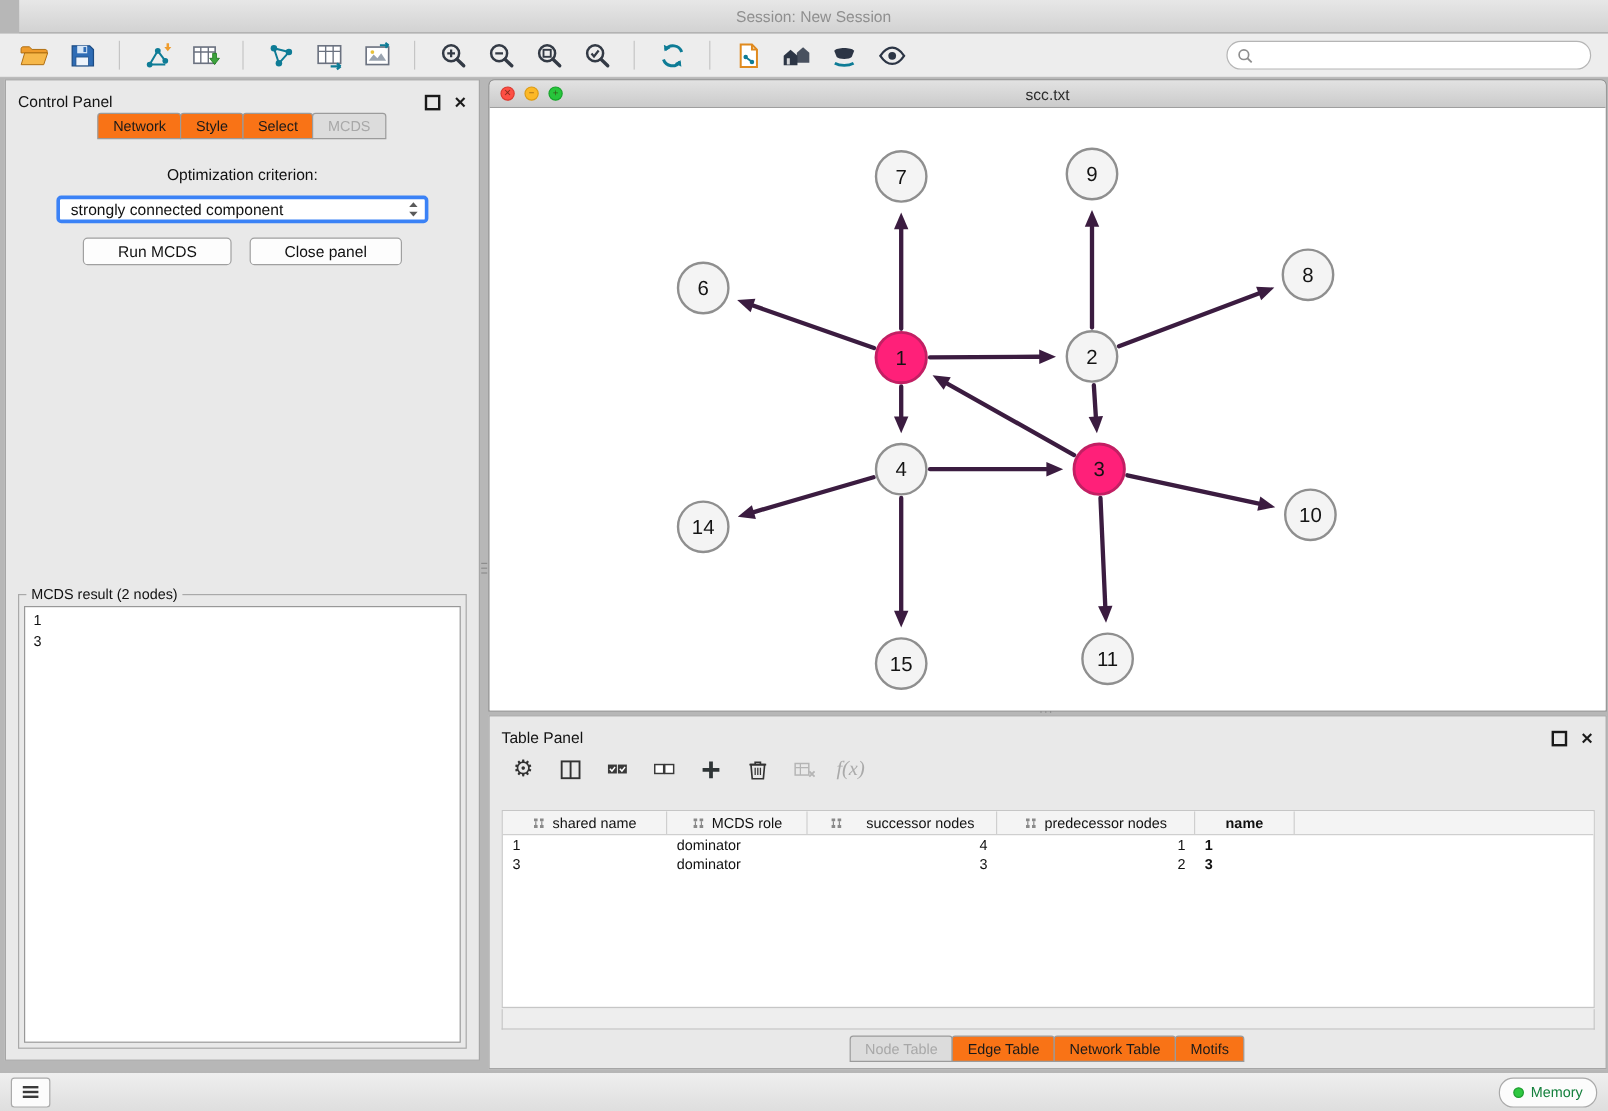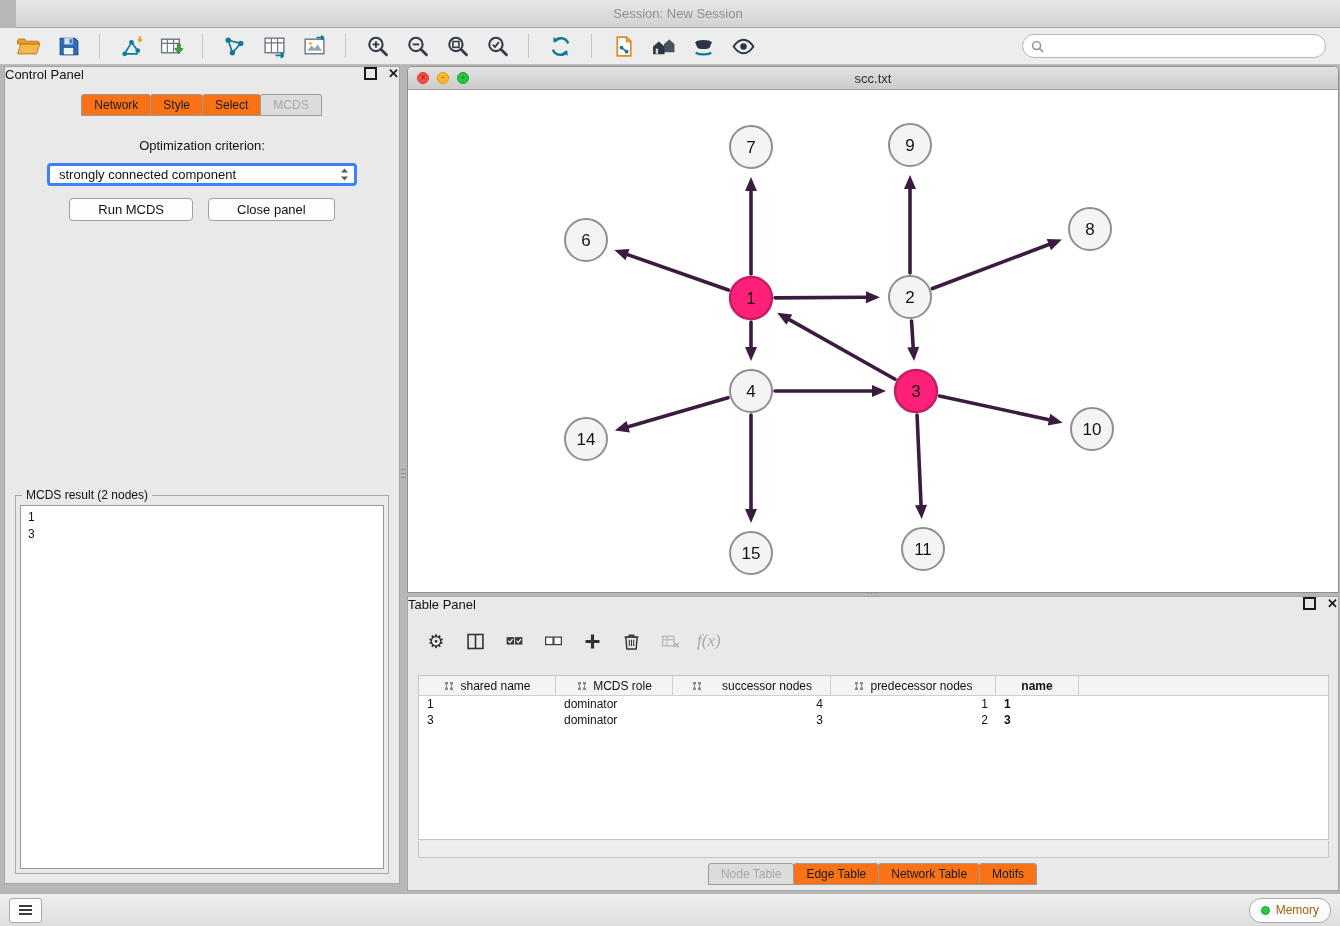--- a/index.html
+++ b/index.html
@@ -8,21 +8,21 @@
   .titlebar{position:absolute;top:0;left:16px;right:0;height:27px;background:linear-gradient(#e7e7e7,#d2d2d2);border-bottom:1px solid #a9a9a9;display:flex;align-items:center;justify-content:center;font-size:13px;color:#8f8f8f;}
   
   .toolbar{position:absolute;top:28px;left:0;right:0;height:36px;background:#ededed;border-bottom:1px solid #bcbcbc;display:flex;align-items:center;padding:0 10px;gap:4px;}
   .tbtn{width:36px;height:30px;display:flex;align-items:center;justify-content:center;background:transparent;border:none;padding:0;cursor:pointer;}
   .tbtn svg{width:25px;height:25px;}
   .tsep{width:1px;height:24px;background:#c5c5c5;margin:0 9px;}
   .searchbox{margin-left:auto;margin-right:4px;width:286px;height:22px;background:#fff;border:1px solid #b5b5b5;border-radius:12px;display:flex;align-items:center;padding:0 8px;gap:5px;}
   .searchbox input{border:none;outline:none;flex:1;font-size:12px;background:transparent;font-family:"Liberation Sans",sans-serif;}
   
   .control-panel{position:absolute;left:4px;top:66px;width:396px;height:818px;background:#e9e9e9;border:1px solid #a6a6a6;box-sizing:border-box;}
-  .panel-header{height:25px;display:flex;align-items:flex-start;padding:0 0;font-size:13px;color:#141414;}
+  .panel-header{height:25px;display:flex;align-items:flex-end;padding:0 10px;font-size:13px;color:#141414;}
   .win-icons{margin-left:auto;display:flex;gap:11px;align-items:center;}
   .icon-float{width:9px;height:9px;border:2px solid #1a1a1a;display:inline-block;cursor:pointer;}
   .icon-close{font-size:13px;font-weight:bold;color:#1a1a1a;line-height:1;cursor:pointer;}
   .cp-tabs{display:flex;justify-content:center;margin-top:2px;}
   .tab{border:1px solid #9b9b9b;margin-left:-1px;padding:3px 12px;font-size:12px;background:#f97316;color:#1a1a1a;border-radius:3px 3px 0 0;cursor:pointer;white-space:nowrap;}
   .tab.active{background:#dcdcdc;color:#a8a8a8;}
   .opt-label{text-align:center;margin-top:22px;font-size:13px;color:#111;}
   .dropdown{margin:10px auto 0;width:310px;height:23px;box-sizing:border-box;background:#fff;border:3px solid #3b82f6;border-radius:4px;display:flex;align-items:center;padding:0 5px 0 9px;font-size:13px;color:#111;cursor:pointer;}
   .dd-arrows{margin-left:auto;display:flex;align-items:center;}
   .cp-buttons{display:flex;justify-content:center;gap:15px;margin-top:12px;}
@@ -57,21 +57,21 @@
   .th{display:flex;align-items:center;justify-content:center;gap:5px;border-right:1px solid #cfcfcf;box-sizing:border-box;cursor:pointer;}
   .col0{width:137px;}.col1{width:117px;}.col2{width:158px;gap:19px;}.col3{width:165px;}.col4{width:83px;font-weight:bold;}
   .trow{display:flex;height:16px;font-size:12px;color:#111;align-items:center;cursor:default;}
   .td{padding:0 8px;box-sizing:border-box;overflow:hidden;white-space:nowrap;}
   .tp-scroll{position:absolute;left:10px;right:9px;bottom:32px;height:16px;background:#eeeeee;border:1px solid #c6c6c6;border-top:none;}
   .tp-tabs{position:absolute;left:0;right:0;bottom:5px;display:flex;justify-content:center;}
   
   .statusbar{position:absolute;left:0;right:0;bottom:0;height:33px;background:linear-gradient(#efefef,#dedede);border-top:1px solid #b3b3b3;display:flex;align-items:center;padding:0 9px;box-sizing:border-box;}
   .menu-btn{width:31px;height:23px;border:1px solid #aaa;border-radius:3px;background:#fcfcfc;display:flex;flex-direction:column;align-items:center;justify-content:center;gap:2px;cursor:pointer;}
   .menu-btn i{display:block;width:13px;height:2px;background:#3a3a3a;}
-  .memory-btn{margin-left:auto;height:23px;border:1px solid #aaa;border-radius:12px;background:#fcfcfc;display:flex;align-items:center;gap:6px;padding:0 11px;font-size:12px;color:#a16207;cursor:pointer;}
+  .memory-btn{margin-left:auto;height:23px;border:1px solid #aaa;border-radius:12px;background:#fcfcfc;display:flex;align-items:center;gap:6px;padding:0 11px;font-size:12px;color:#15803d;cursor:pointer;}
   .green-dot{width:9px;height:9px;border-radius:50%;background:#2ec840;border:1px solid #1f9e31;box-sizing:border-box;}
 </style>
 </head>
 <body>
 
 <div class="app">
 
   <div class="titlebar">
     <span>Session: New Session</span>
   </div>

